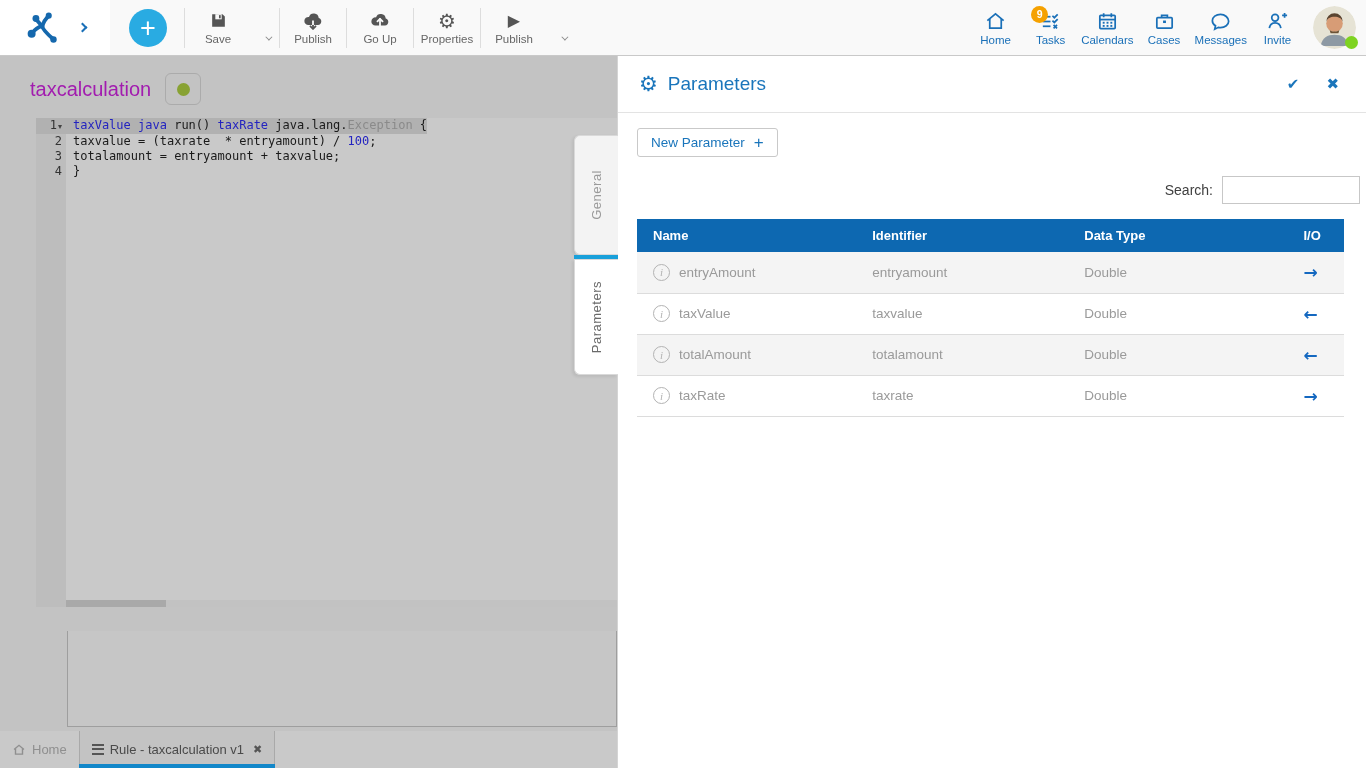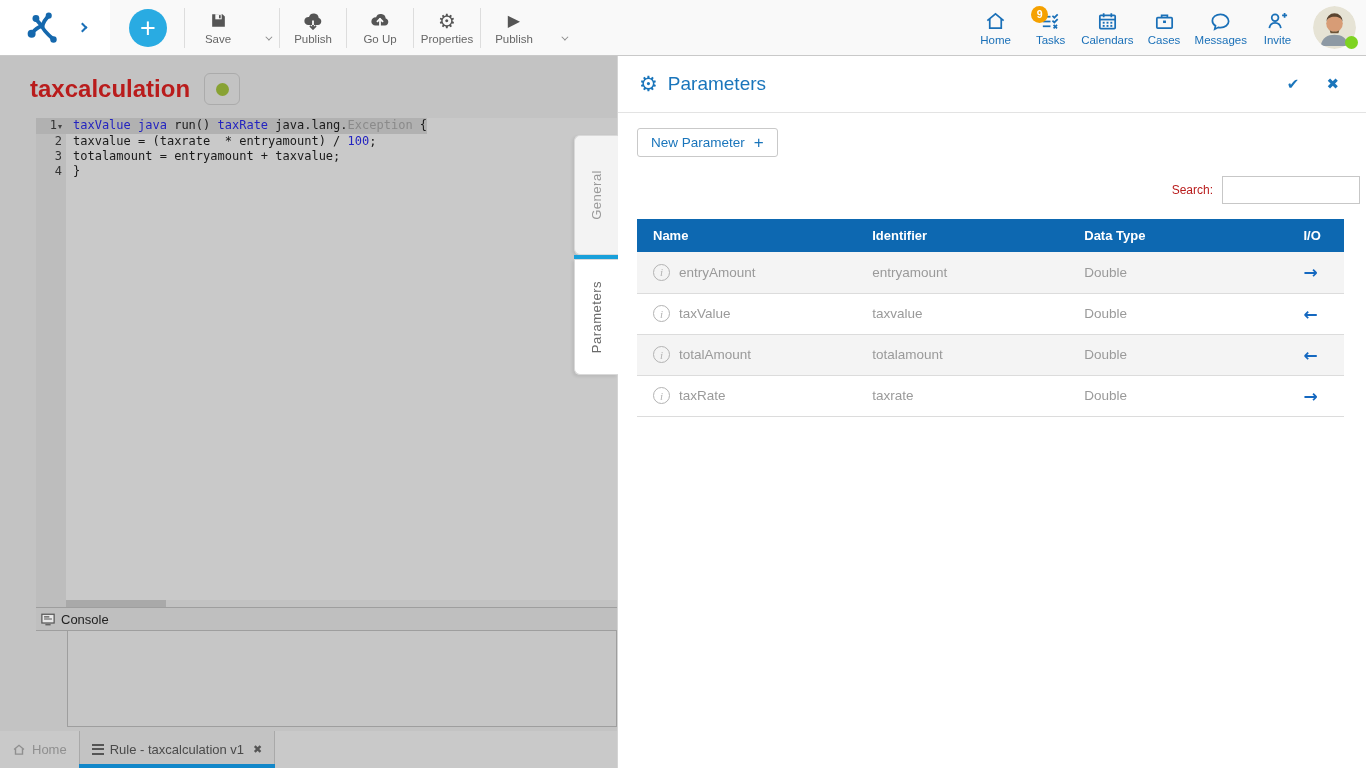--- a/index.html
+++ b/index.html
@@ -36,21 +36,21 @@
            background:#f5a100; color:#fff; font-size:10.5px; font-weight:bold; line-height:17px;
            text-align:center; }
   .avatar { width:43px; height:43px; border-radius:50%; position:relative; margin-left:8px; cursor:pointer; }
   .avatar svg { border-radius:50%; display:block; }
   .status-dot { position:absolute; right:-2px; bottom:0; width:13px; height:13px; border-radius:50%;
                 background:#7ed321; }
 
   
   .main-left { position:absolute; top:56px; left:0; width:617px; bottom:0; background:#c3c3c3; }
   .title-row { position:absolute; top:17px; left:30px; display:flex; align-items:center; gap:14px; }
-  .page-title { font-size:24px; font-weight:700; color:#b91c1c; }
+  .page-title { font-size:20px; font-weight:400; color:#a21caf; }
   .status-btn { width:36px; height:32px; border:1px solid #ababab; border-radius:6px; background:transparent;
                 display:flex; align-items:center; justify-content:center; cursor:pointer; }
   .status-green { width:13px; height:13px; border-radius:50%; background:#88a233; }
 
   .editor { position:absolute; top:62px; left:36px; right:0; height:489px; background:#c9c9c9;
             font-family:"DejaVu Sans Mono", monospace; font-size:12px; line-height:15px; }
   .editor::before { content:""; position:absolute; left:0; top:0; bottom:0; width:30px; background:#bdbdbd; }
   .code-row { display:flex; position:relative; }
   .code-row.active .ln, .code-row.active .code { background:#b1b1b1; }
   .ln { width:30px; flex:none; text-align:right; padding-right:4px; color:#333; background:#bdbdbd; }
@@ -101,21 +101,21 @@
   .act-ico { font-size:15px; font-weight:bold; color:#1a75bb; cursor:pointer; }
   .panel-divider { border-bottom:1px solid #e3e3e3; }
   .panel-content { padding:15px 22px 0 19px; }
 
   .new-param-btn { display:inline-flex; align-items:center; gap:9px; padding:6px 13px; background:#fff;
                    border:1px solid #c9c9c9; border-radius:3px; color:#1a75bb; font-size:13.5px;
                    cursor:pointer; font-family:inherit; }
   .new-param-btn .plus { font-size:17px; font-weight:400; line-height:14px; }
 
   .search-row { display:flex; justify-content:flex-end; align-items:center; gap:9px; margin:19px -16px 0 0; }
-  .search-label { font-size:12px; color:#b91c1c; }
+  .search-label { font-size:14px; color:#404040; }
   .search-input { width:138px; height:28px; border:1px solid #c7c7c7; outline:none; padding:0 6px;
                   font-size:13px; font-family:inherit; }
 
   table.params { width:100%; border-collapse:collapse; margin-top:15px; }
   table.params th { background:#0d68b1; color:#fff; font-size:13px; font-weight:bold; text-align:left;
                     padding:9px 16px; }
   table.params col.c-name { width:31%; } table.params col.c-id { width:30%; }
   table.params col.c-type { width:31%; } table.params col.c-io { width:8%; }
   table.params td { padding:0 16px; height:41px; font-size:13.5px; color:#9a9a9a;
                     border-bottom:1px solid #dcdcdc; }
@@ -328,28 +328,20 @@
     </div>
     <div class="code-row">
       <span class="ln">4</span>
       <span class="code"><span>}</span></span>
     </div>
     <div class="hscroll">
       <div class="thumb"></div>
     </div>
   </div>
 
-  <div class="console-header">
-    <svg width="14" height="13" viewBox="0 0 16 14">
-        <rect x="1" y="1" width="14" height="10" fill="#e8e8e8" stroke="#555" stroke-width="1.4"></rect>
-        <path d="M3.5 4h6M3.5 6.5h9" stroke="#555" stroke-width="1.2"></path>
-        <path d="M5 13h6" stroke="#555" stroke-width="1.4"></path>
-      </svg>
-    <span class="lbl">Console</span>
-  </div>
   <div class="console-body"></div>
 
   <div class="tabbar">
     <div class="btab">
       <svg width="14" height="14" viewBox="0 0 24 24" fill="none" stroke="#8f8f8f" stroke-width="2.4">
           <path d="M3.5 11 12 4l8.5 7"></path>
           <path d="M6 9.5V19h12V9.5"></path>
         </svg>
       <span>Home</span>
     </div>

